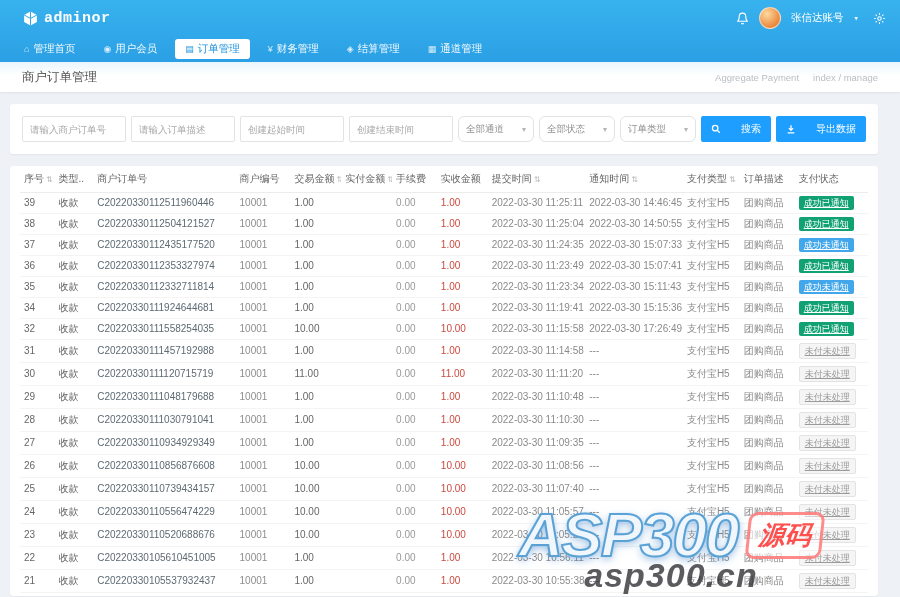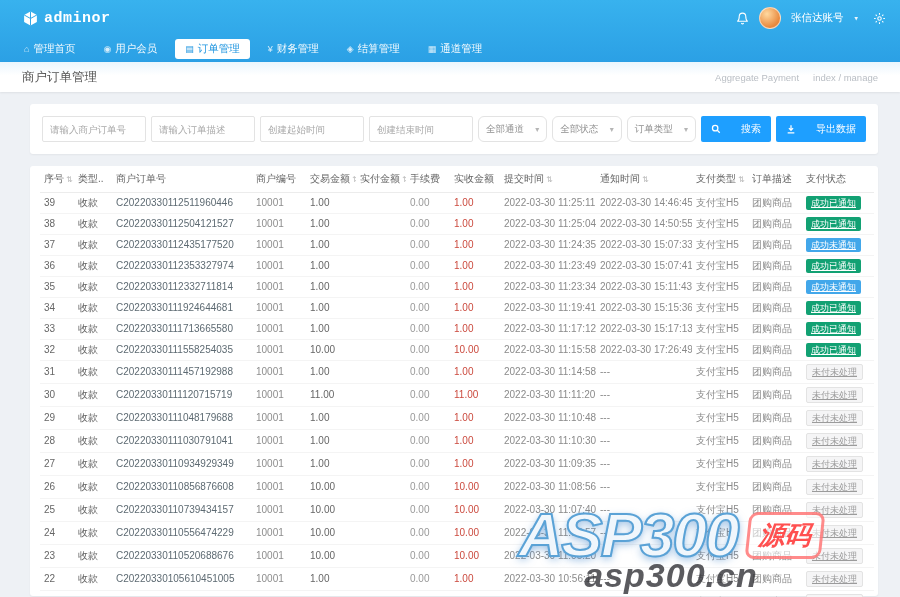--- a/index.html
+++ b/index.html
@@ -22,21 +22,21 @@
     padding:3px 10px;border-radius:3px;cursor:pointer;white-space:nowrap;}
   .nav-item .nico{font-size:9px;opacity:.85;}
   .nav-item.active{background:#fff;color:#2196e0;}
   .nav-item.active .nico{opacity:1;color:#2196e0;}
   
   .titlebar{height:30px;background:linear-gradient(180deg,#eaf6fd,#ffffff 45%);display:flex;align-items:center;
     padding:0 22px;box-shadow:0 1px 2px rgba(0,0,0,.07);position:relative;z-index:2;}
   .page-title{font-size:12.5px;color:#555;}
   .crumbs{margin-left:auto;display:flex;align-items:center;gap:14px;font-size:9.5px;color:#b9bec4;}
   
-  .content{padding:12px 22px 0 30px;}
+  .content{padding:12px 22px 0 10px;}
   .filter-card{background:#fff;border-radius:3px;box-shadow:0 1px 2px rgba(0,0,0,.05);
     padding:12px 12px;display:flex;align-items:center;gap:5px;}
   .f-input{width:88px;height:24px;border:1px solid #e3e3e3;border-radius:2px;padding:0 7px;
     font-size:9.5px;color:#666;outline:none;background:#fff;font-family:inherit;}
   .f-input::placeholder{color:#a9a9a9;}
   .f-select{width:104px;height:26px;border:1px solid #e3e3e3;border-radius:6px;padding:0 7px;
     font-size:9.5px;color:#8f8f8f;display:flex;align-items:center;justify-content:space-between;
     background:#fff;cursor:pointer;box-sizing:border-box;}
   .f-select .sel-caret{font-size:8px;color:#b5b5b5;}
   .btn{height:26px;border:none;border-radius:2px;background:#1e9fff;color:#fff;font-size:10px;
@@ -302,35 +302,20 @@
               <td class="c-paid"></td>
               <td class="c-fee">0.00</td>
               <td class="c-recv">1.00</td>
               <td class="c-time">2022-03-30 11:19:41</td>
               <td class="c-time">2022-03-30 15:15:36</td>
               <td class="c-ptype">支付宝H5</td>
               <td class="c-desc">团购商品</td>
               <td class="c-status"><span class="badge badge-g">成功已通知</span></td>
             </tr>
             <tr>
-              <td class="c-no">33</td>
-              <td class="c-type">收款</td>
-              <td class="c-order">C20220330111713665580</td>
-              <td class="c-merch">10001</td>
-              <td class="c-amt">1.00</td>
-              <td class="c-paid"></td>
-              <td class="c-fee">0.00</td>
-              <td class="c-recv">1.00</td>
-              <td class="c-time">2022-03-30 11:17:12</td>
-              <td class="c-time">2022-03-30 15:17:13</td>
-              <td class="c-ptype">支付宝H5</td>
-              <td class="c-desc">团购商品</td>
-              <td class="c-status"><span class="badge badge-g">成功已通知</span></td>
-            </tr>
-            <tr>
               <td class="c-no">32</td>
               <td class="c-type">收款</td>
               <td class="c-order">C20220330111558254035</td>
               <td class="c-merch">10001</td>
               <td class="c-amt">10.00</td>
               <td class="c-paid"></td>
               <td class="c-fee">0.00</td>
               <td class="c-recv">10.00</td>
               <td class="c-time">2022-03-30 11:15:58</td>
               <td class="c-time">2022-03-30 17:26:49</td>

